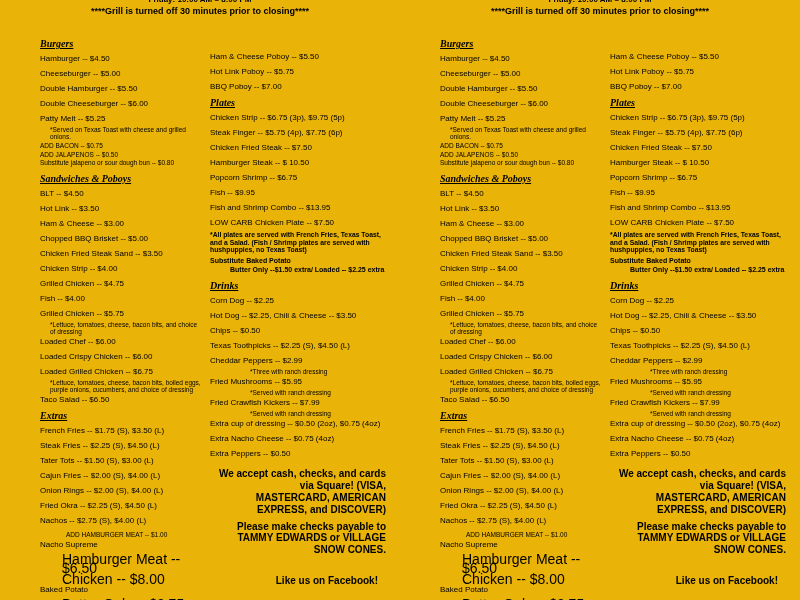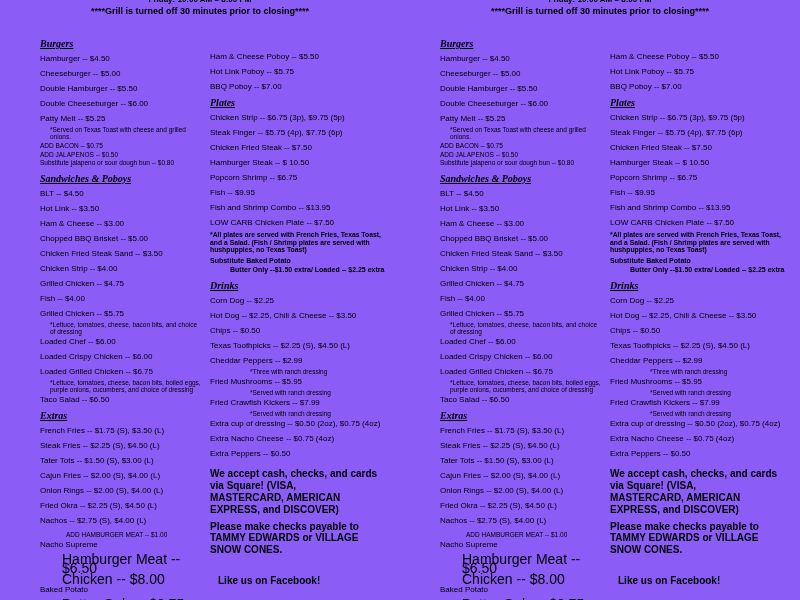--- a/index.html
+++ b/index.html
@@ -1,20 +1,20 @@
 <!DOCTYPE html>
 <html><head>
 <meta charset="utf-8">
 <style>
   html, body { margin:0; padding:0; background:#ffffff; }
   body {
     width:800px; height:600px; overflow:hidden;
     font-family:"Liberation Sans", sans-serif; color:#000;
   }
-  .page { position:relative; width:800px; height:600px; background:#8b5cf6; overflow:hidden; }
+  .page { position:relative; width:800px; height:600px; background:#eab308; overflow:hidden; }
   .menu-half { position:absolute; top:0; width:400px; height:600px; overflow:hidden; }
   .half-left  { left:0; }
   .half-right { left:400px; }
 
   .half-header { position:absolute; top:0; left:0; width:100%; text-align:center; }
   .hours { font-size:8px; font-weight:bold; margin-top:-5px; white-space:nowrap; }
   .grill { font-size:9px; font-weight:bold; margin-top:2px; white-space:nowrap; }
 
   .col { position:absolute; }
   .col-left  { left:40px;  top:36px; width:162px; }
@@ -31,21 +31,21 @@
   .i-item    { font-size:8px;   line-height:9px;   margin-bottom:6px; }
   .i-note    { font-size:6.5px; line-height:7px;   margin:-3px 0 2px 10px; }
   .i-notesub { font-size:6.5px; line-height:7px;   margin:-3px 0 2px 40px; }
   .i-boldnote{ font-size:6.8px; line-height:7.5px; font-weight:bold; margin:-2px 0 3px 0; }
   .i-small   { font-size:6.5px; line-height:8px;   margin-bottom:0.5px; }
   .i-smallindent { font-size:6.5px; line-height:8px; margin:0 0 1px 26px; }
   .i-subitem { font-size:14px;   line-height:9px;   margin:0 0 1.5px 22px; }
   .i-smallbold       { font-size:7px; font-weight:bold; line-height:8px; margin-bottom:1px; }
   .i-smallboldindent { font-size:7px; font-weight:bold; line-height:8px; margin:0 0 1px 20px; }
 
-  .footer { margin-top:10px; width:176px; font-weight:bold; }
+  .footer { margin-top:10px; width:176px; font-weight:bold;text-align:right; }
   .pay    { font-size:10px; line-height:12px;   margin:0 0 5px 0; white-space:pre-line; }
   .checks { font-size:10px; line-height:11.5px; margin:0 0 20px 0; white-space:pre-line; }
   .payee  { }
   .fb     { font-size:10px; line-height:12px; margin:8px; }
 </style>
 </head>
 <body>
 
 <div class="page">
 

